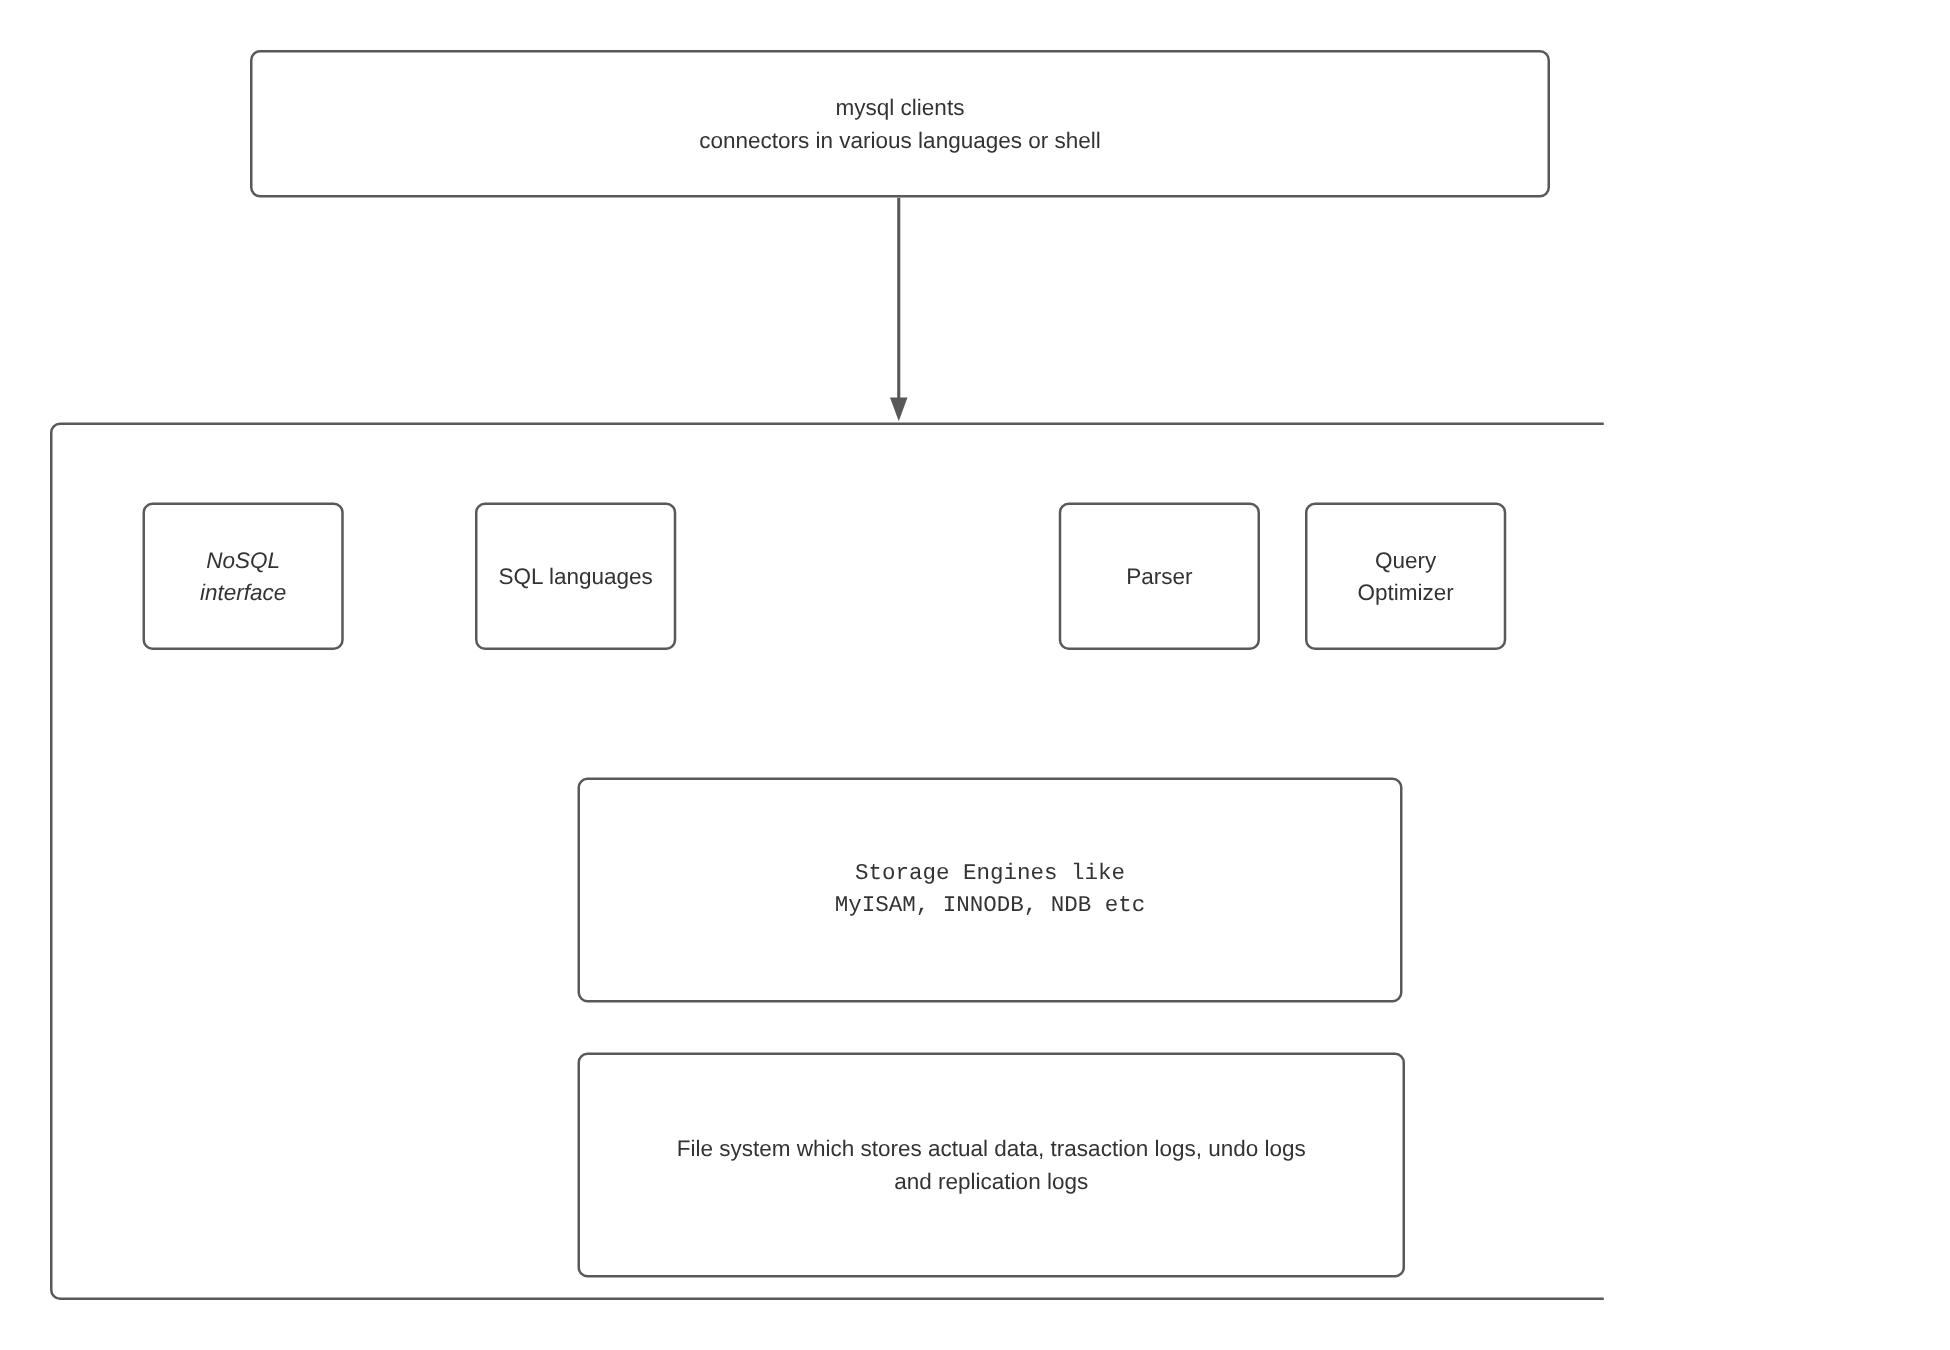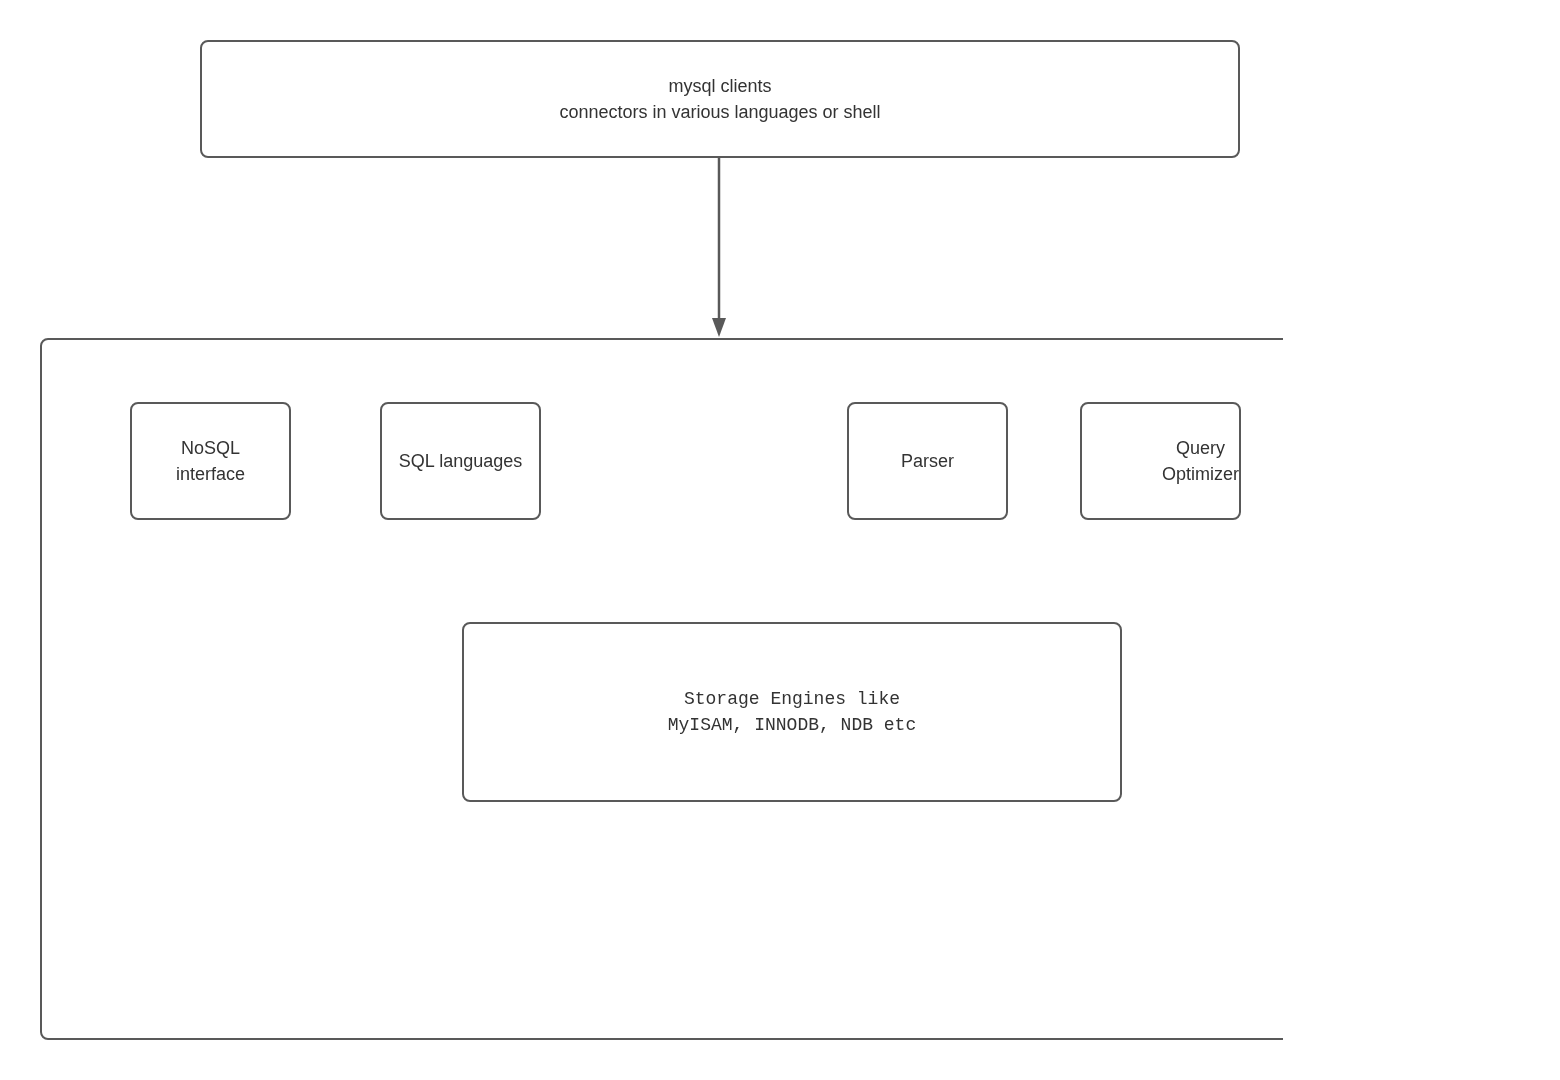--- a/index.html
+++ b/index.html
@@ -50,25 +50,25 @@
   .mysqld-label {
     position: absolute;
     left: 1288px; top: 58px;
     color: #be185d;
     font-size: 18px;
   }
   .small-box {
     top: 62px;
     width: 161px; height: 118px;
   }
-  .box-nosql  { left: 88px;  }
+  .box-nosql  { left: 72px; font-style: italic;  }
   .box-sql    { left: 338px; }
   .box-caches { left: 568px; }
   .box-parser { left: 805px; justify-content: center; }
-  .box-query  { left: 1038px; justify-content: flex-end; }
+  .box-query  { left: 1002px; }
   .storage-box {
     left: 420px; top: 282px;
     width: 660px; height: 180px; font-family: Liberation Mono, monospace;
   }
   .filesystem-box {
     left: 420px; top: 502px;
     width: 662px; height: 180px;
   }
 </style>
 </head>
@@ -107,16 +107,20 @@
     <div class="node small-box box-query">
       <span class="node-text">Query
 Optimizer</span>
     </div>
 
     <div class="node storage-box">
       <span class="node-text">Storage Engines like
 MyISAM, INNODB, NDB etc</span>
     </div>
 
+    <div class="node filesystem-box">
+      <span class="node-text">File system which stores actual data, trasaction logs, undo logs
+and replication logs</span>
+    </div>
 
   </div>
 
 </div>
 
 </body></html>

